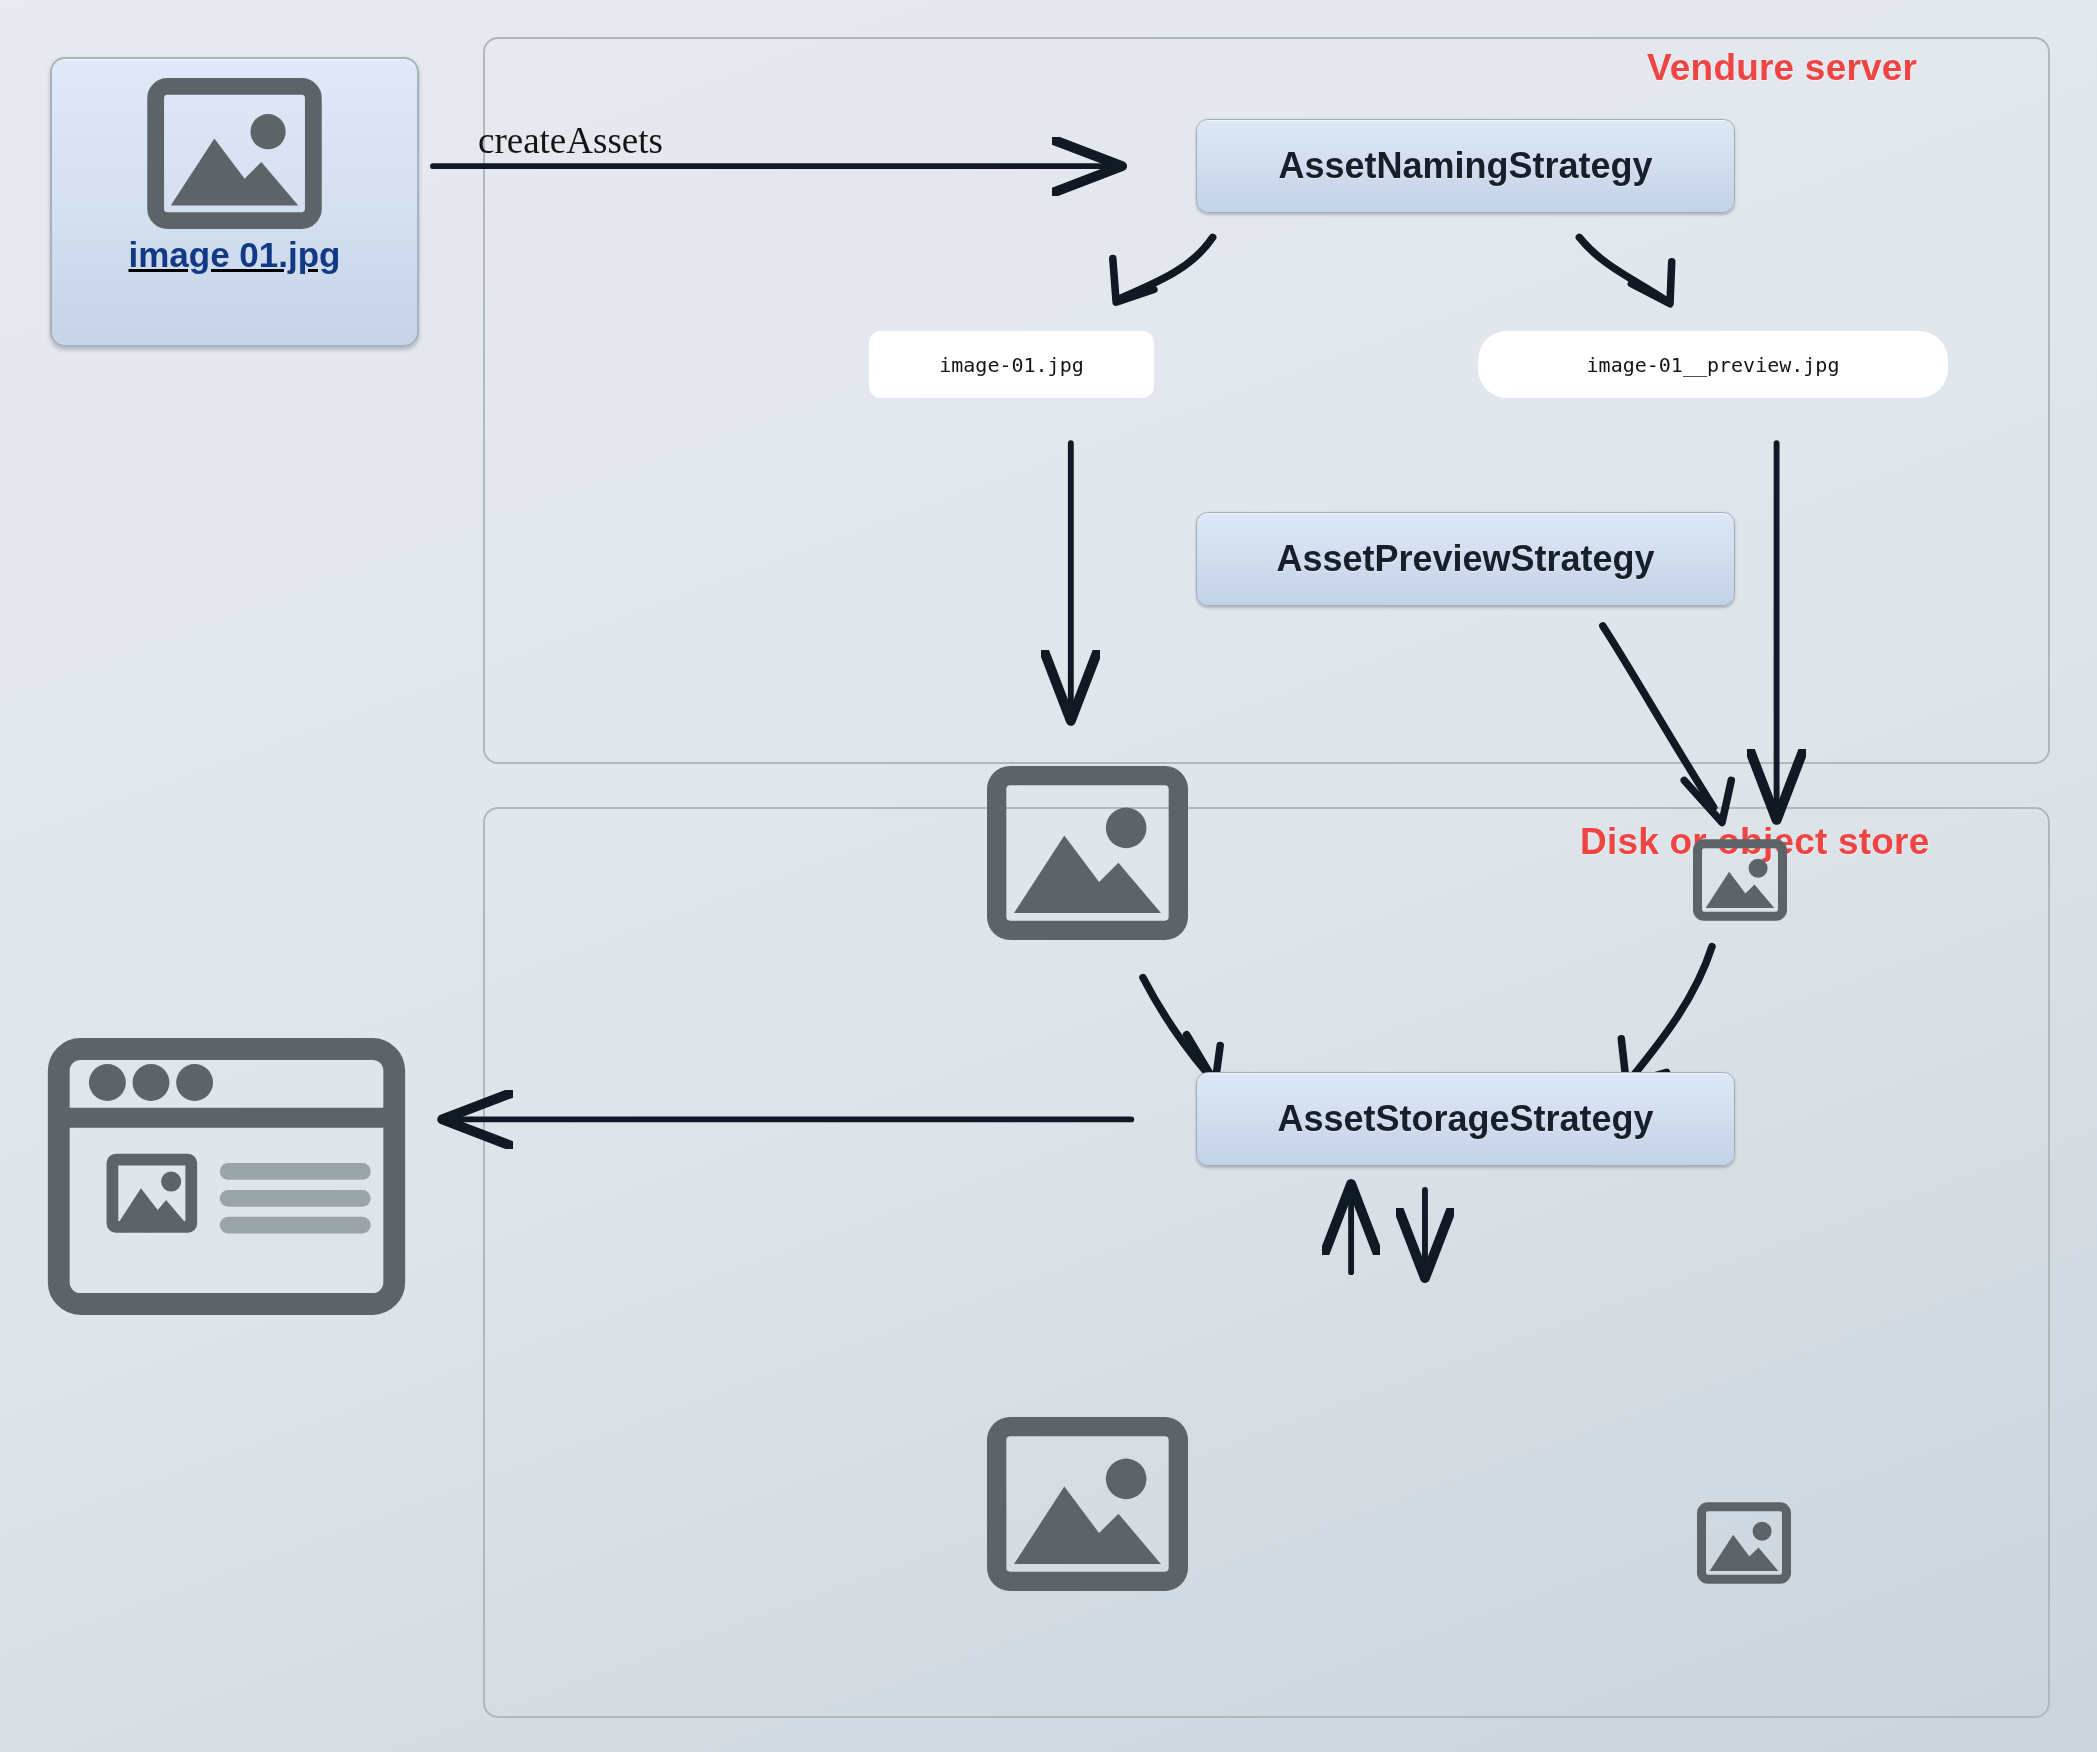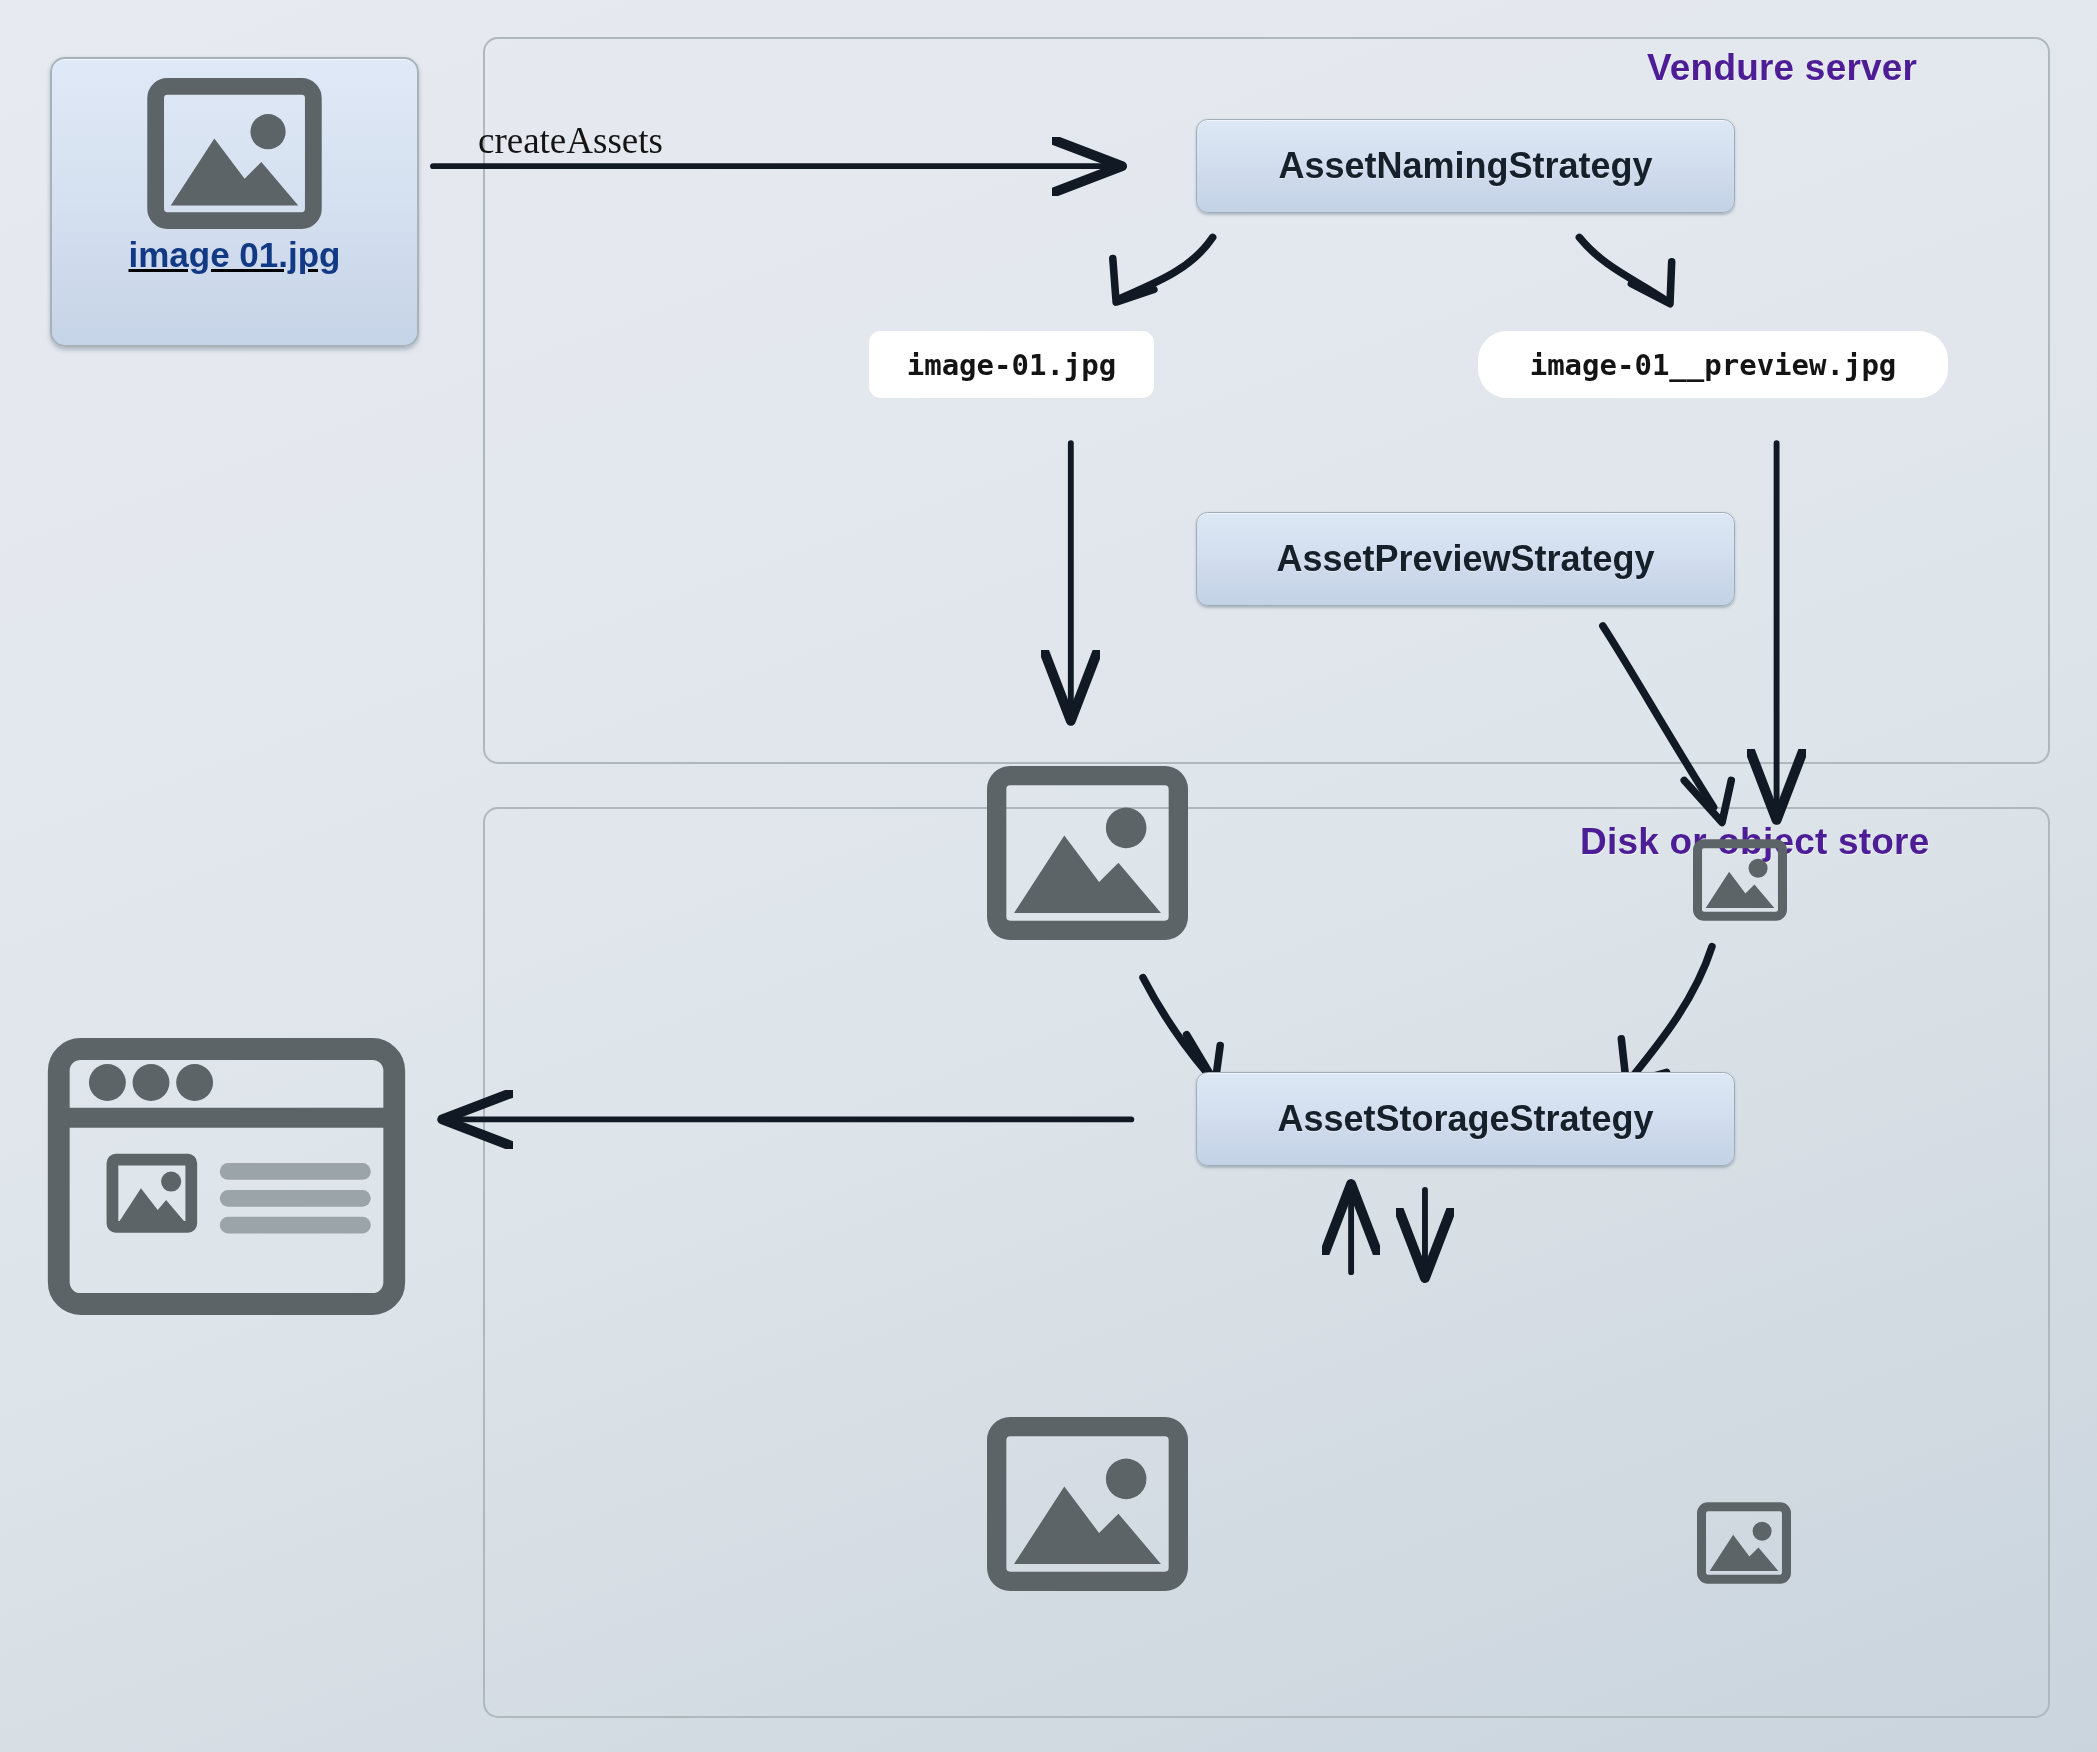--- a/index.html
+++ b/index.html
@@ -27,21 +27,21 @@
     position: absolute;
     border: 2.5px solid #aeb8bd;
     border-radius: 15px;
     box-sizing: border-box;
     background: transparent;
   }
   .group-label {
     position: absolute;
     font-size: 37px;
     font-weight: bold;
-    color: #4c1d95;
+    color: #ef4444;
     text-shadow: 0.8px 0.8px 0 rgba(255,255,255,0.55);
     white-space: nowrap;
     letter-spacing: 0.2px;
   }
 
   
   .strategy-box {
     position: absolute;
     box-sizing: border-box;
     border: 1.7px solid #9fadb9;
@@ -66,22 +66,22 @@
     position: absolute;
     box-sizing: border-box;
     background: #ffffff;
     border-radius: 11.7px;
     display: flex;
     align-items: center;
     justify-content: center;
   }
   .file-chip-label {
     font-family: "DejaVu Sans Mono", "Liberation Mono", monospace;
-    font-size: 29px;
-    font-weight: bold;
+    font-size: 20px;
+    font-weight: normal;
     color: #141414;
     white-space: nowrap;
     letter-spacing: 0px;
   }
 
   
   .asset-card {
     position: absolute;
     box-sizing: border-box;
     border: 2.5px solid #a7b2bb;

